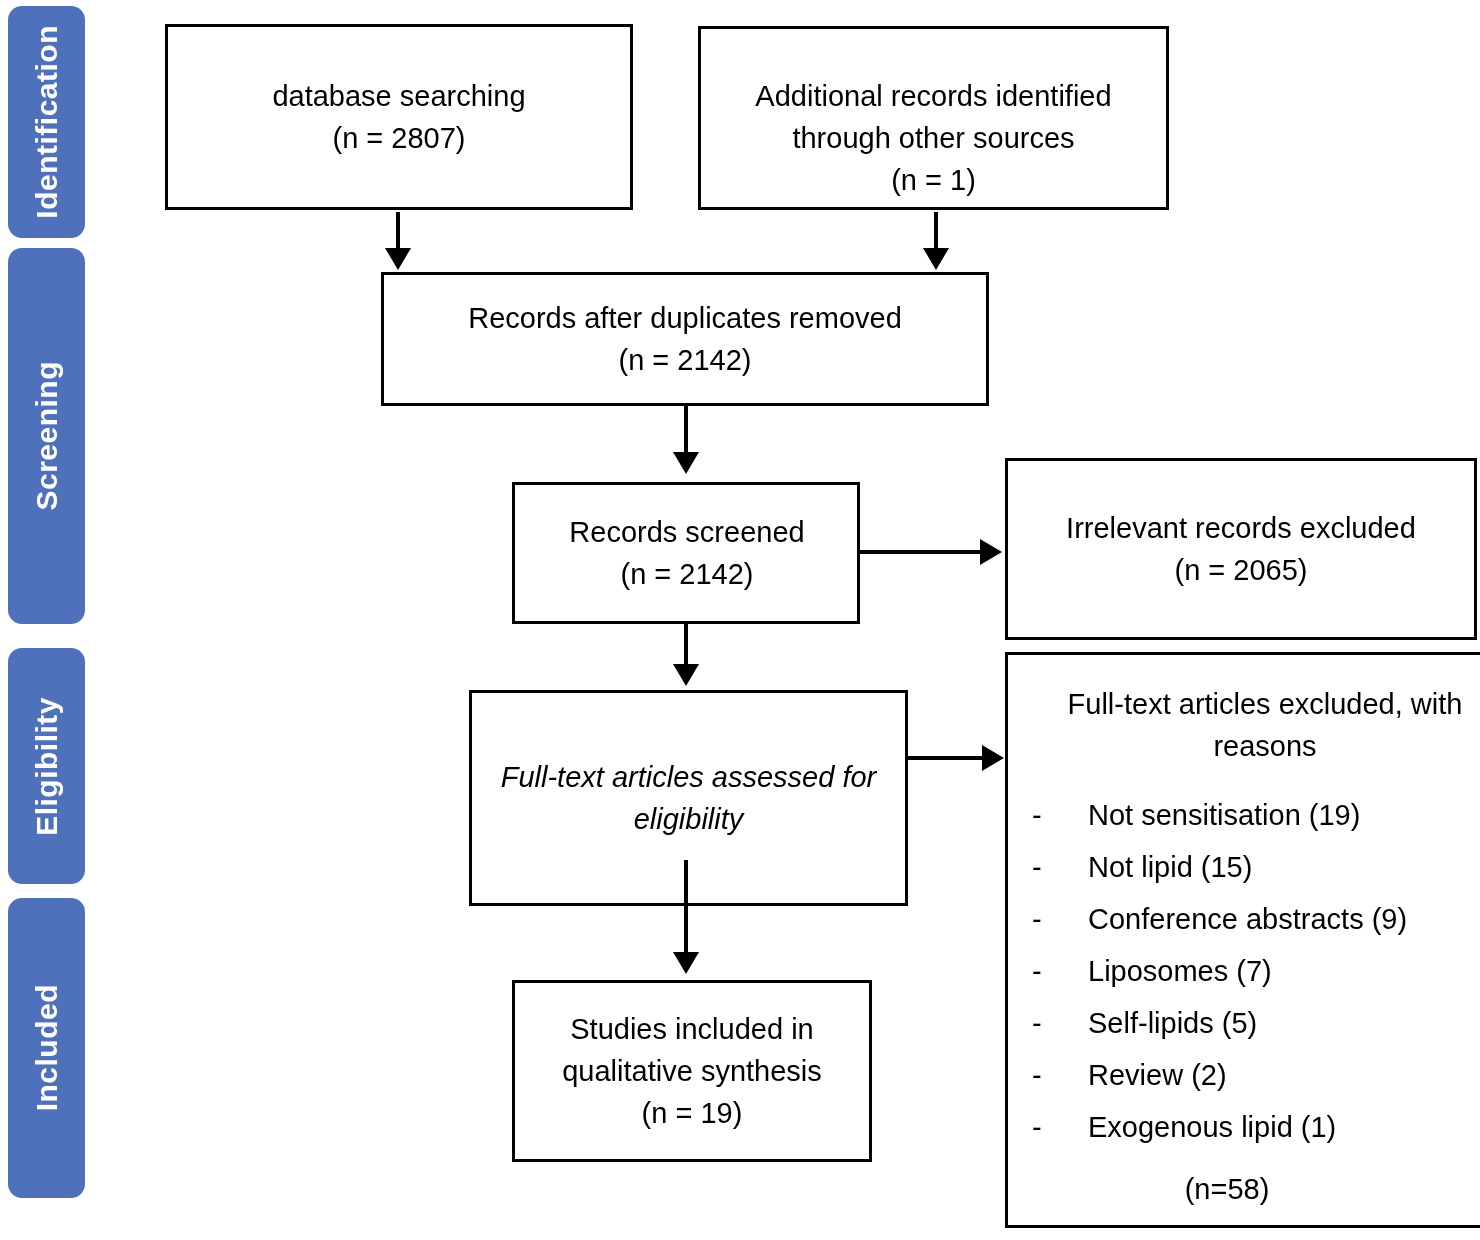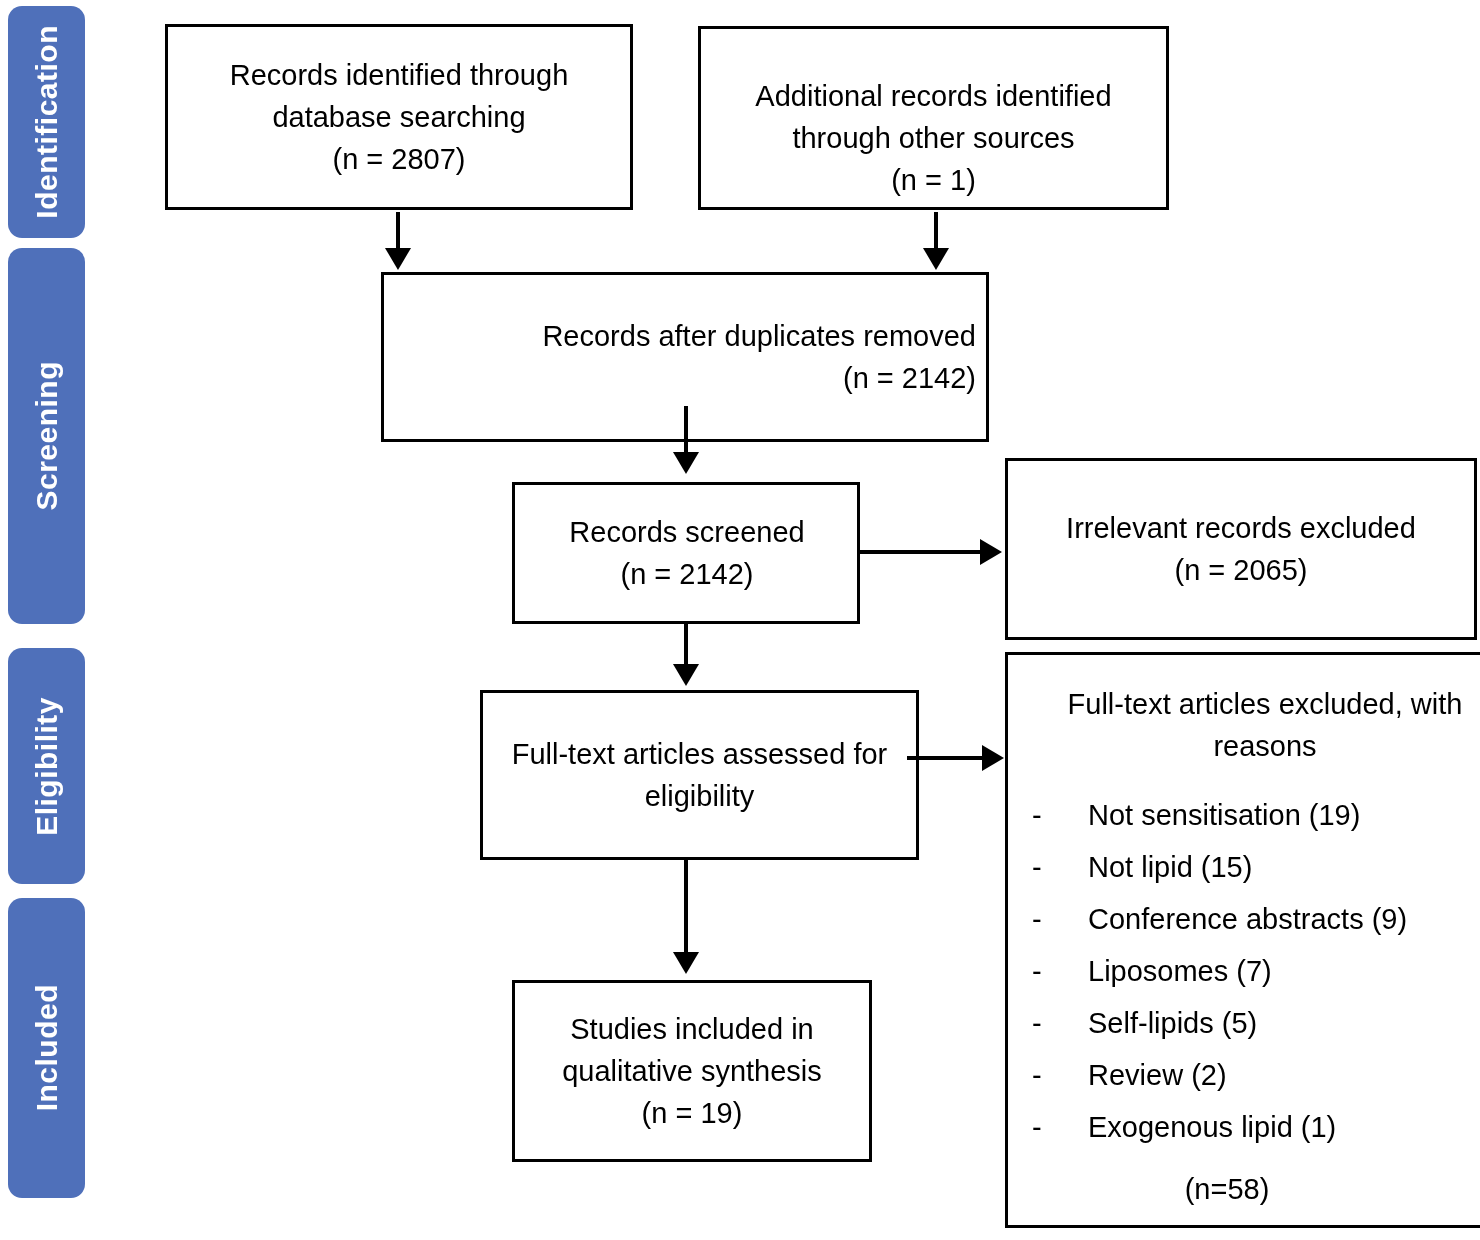--- a/index.html
+++ b/index.html
@@ -136,41 +136,40 @@
   <div class="stage" style="left:8px; top:648px; width:77px; height:236px;">
     <span class="stage-label">Eligibility</span>
   </div>
 
   <div class="stage" style="left:8px; top:898px; width:77px; height:300px;">
     <span class="stage-label">Included</span>
   </div>
 
   <div class="box" style="left:165px; top:24px; width:468px; height:186px;">
     <span class="lines">
-      <span class="line">Records identified through</span>
       <span class="line">database searching</span>
       <span class="line">(n = 2807)</span>
     </span>
   </div>
 
   <div class="box" style="left:698px; top:26px; width:471px; height:184px;align-items:flex-end;">
     <span class="lines">
       <span class="line">Additional records identified</span>
       <span class="line">through other sources</span>
       <span class="line">(n = 1)</span>
     </span>
   </div>
 
   <div class="vline" style="left:396px; top:212px; height:42px;"></div>
   <div class="arrow-down" style="left:385px; top:248px;"></div>
 
   <div class="vline" style="left:934px; top:212px; height:42px;"></div>
   <div class="arrow-down" style="left:923px; top:248px;"></div>
 
-  <div class="box" style="left:381px; top:272px; width:608px; height:170px;text-align:right;">
+  <div class="box" style="left:381px; top:272px; width:608px; height:134px;">
     <span class="lines">
       <span class="line">Records after duplicates removed</span>
       <span class="line">(n = 2142)</span>
     </span>
   </div>
 
   <div class="vline" style="left:684px; top:406px; height:52px;"></div>
   <div class="arrow-down" style="left:673px; top:452px;"></div>
 
   <div class="box" style="left:512px; top:482px; width:348px; height:142px;padding-left:12px;">
@@ -186,21 +185,21 @@
   <div class="box" style="left:1005px; top:458px; width:472px; height:182px;">
     <span class="lines">
       <span class="line">Irrelevant records excluded</span>
       <span class="line">(n = 2065)</span>
     </span>
   </div>
 
   <div class="vline" style="left:684px; top:624px; height:44px;"></div>
   <div class="arrow-down" style="left:673px; top:664px;"></div>
 
-  <div class="box" style="left:480px; top:690px; width:439px; height:170px;">
+  <div class="box" style="left:469px; top:690px; width:439px; height:216px;font-style:italic;">
     <span class="lines">
       <span class="line">Full-text articles assessed for</span>
       <span class="line">eligibility</span>
     </span>
   </div>
 
   <div class="hline" style="left:907px; top:756px; width:78px;"></div>
   <div class="arrow-right" style="left:982px; top:745px;"></div>
 
   <div class="box reasons" style="left:1005px; top:652px; width:520px; height:576px;">

